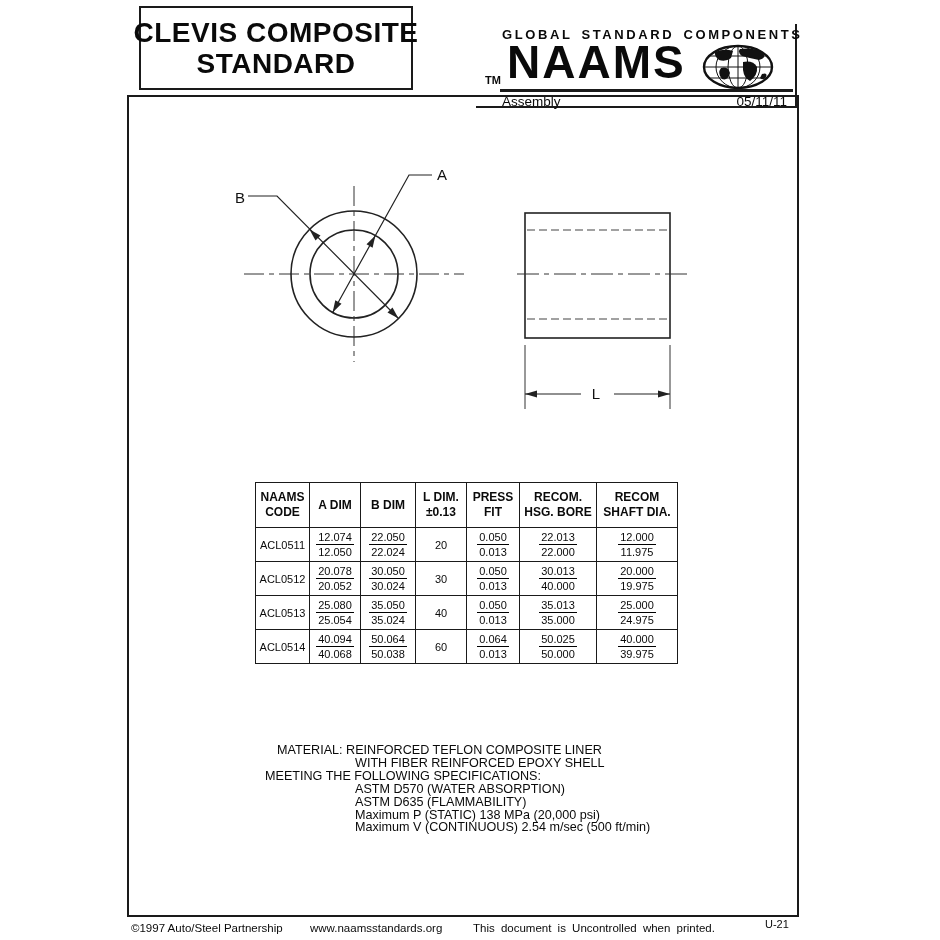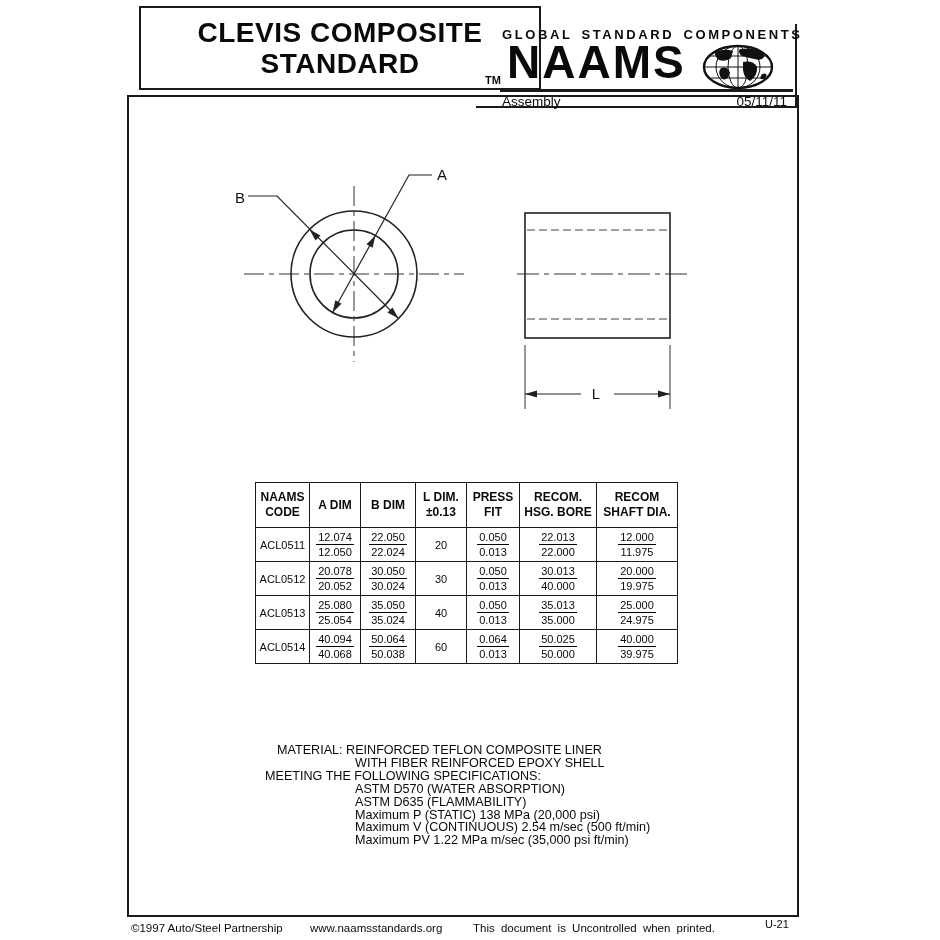--- a/index.html
+++ b/index.html
@@ -2,21 +2,21 @@
 <html><head>
 <meta charset="utf-8">
 <style>
   html,body{margin:0;padding:0;}
   body{
     width:940px;height:940px;position:relative;background:#ffffff;
     font-family:"Liberation Sans",sans-serif;color:#0a0a0a;overflow:hidden;
   }
   
   .title-box{
-    position:absolute;left:139px;top:6px;width:402px;height:84px;
+    position:absolute;left:139px;top:6px;width:274px;height:84px;
     border:2px solid #1a1a1a;box-sizing:border-box;
     display:flex;flex-direction:column;align-items:center;justify-content:center;
   }
   .title-box .line{
     font-size:28px;font-weight:bold;letter-spacing:.5px;line-height:31px;white-space:nowrap;
   }
   .logo-block{
     position:absolute;left:476px;top:24px;width:321px;height:84px;
     border-right:2px solid #1a1a1a;border-bottom:2px solid #1a1a1a;box-sizing:border-box;
   }
@@ -204,21 +204,20 @@
   </table>
 
   <div class="material">
     <div class="ind-a">MATERIAL: REINFORCED TEFLON COMPOSITE LINER</div>
     <div class="ind-b">WITH FIBER REINFORCED EPOXY SHELL</div>
     <div>MEETING THE FOLLOWING SPECIFICATIONS:</div>
     <div class="ind-b">ASTM D570 (WATER ABSORPTION)</div>
     <div class="ind-b">ASTM D635 (FLAMMABILITY)</div>
     <div class="ind-b">Maximum P (STATIC) 138 MPa (20,000 psi)</div>
     <div class="ind-b">Maximum V (CONTINUOUS) 2.54 m/sec (500 ft/min)</div>
-    <div class="ind-b">Maximum PV 1.22 MPa m/sec (35,000 psi ft/min)</div>
   </div>
 
 </div>
 
 <span class="footer-item f-copy">©1997  Auto/Steel  Partnership</span>
 <span class="footer-item f-url">www.naamsstandards.org</span>
 <span class="footer-item f-notice">This document is Uncontrolled when printed.</span>
 <span class="footer-item f-page">U-21</span>
 
 </body></html>

